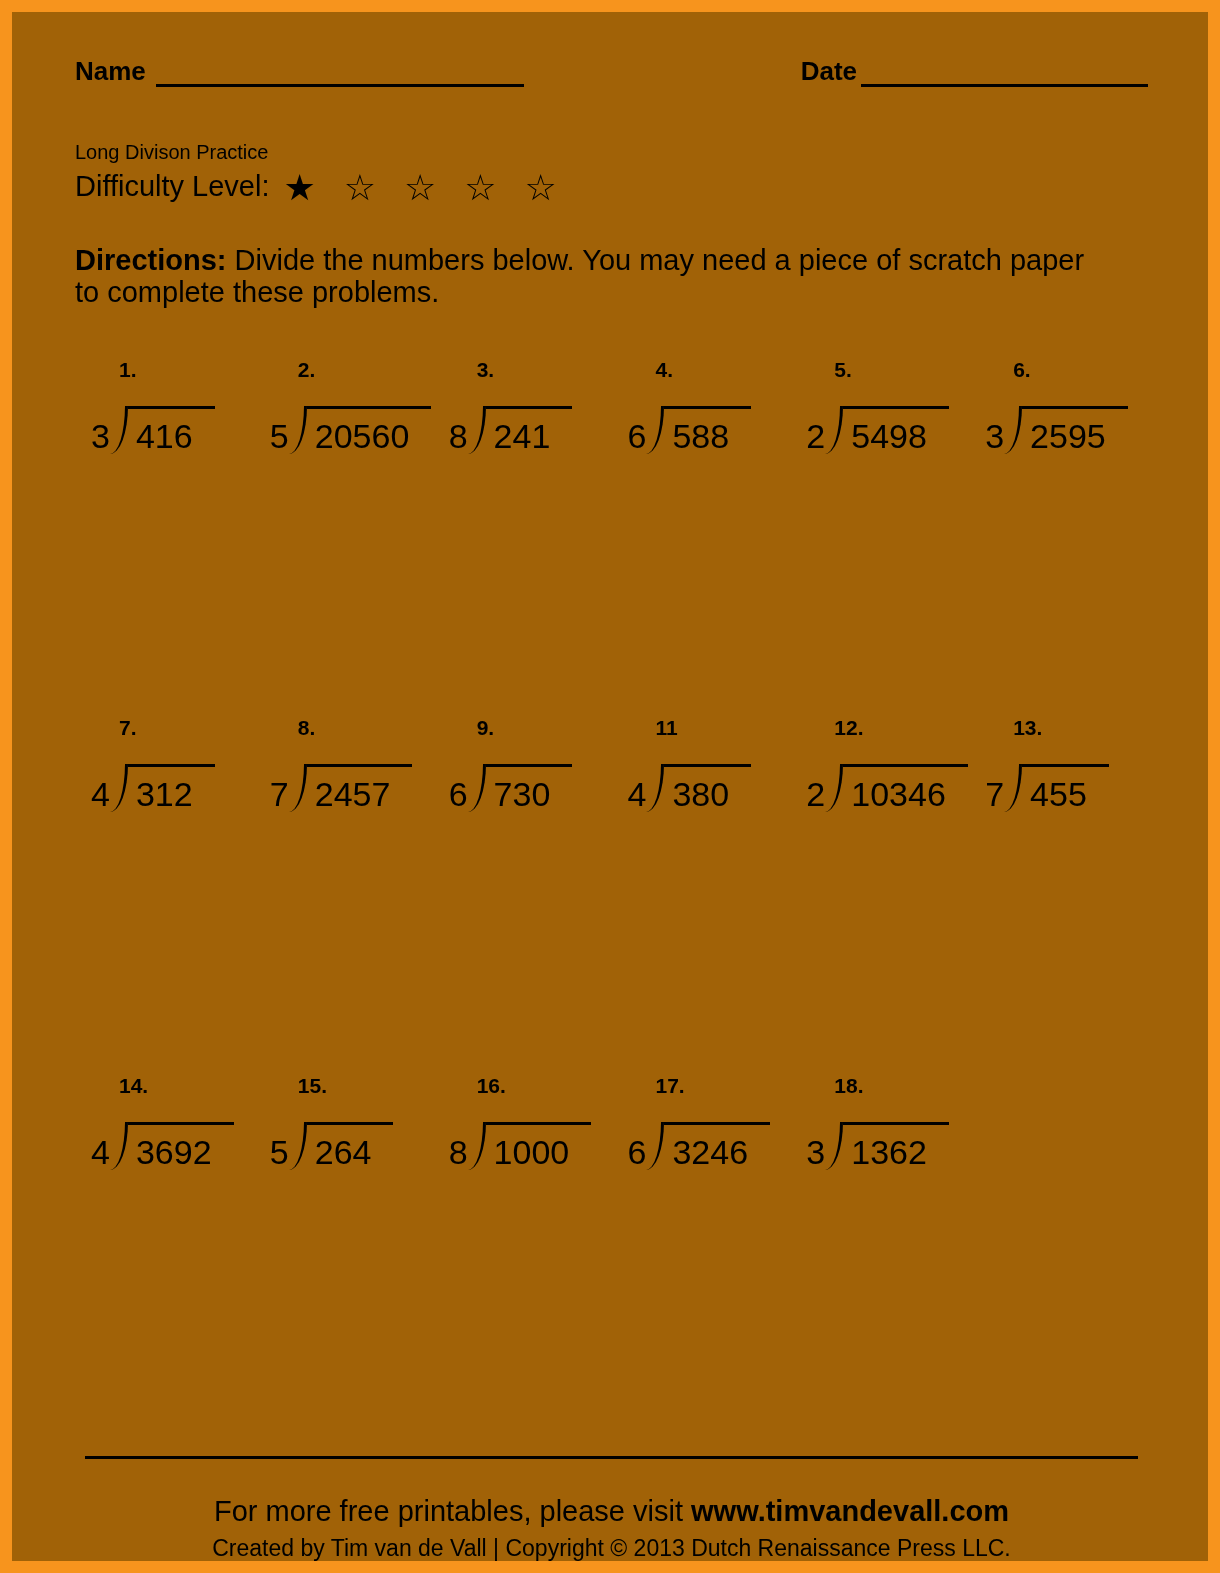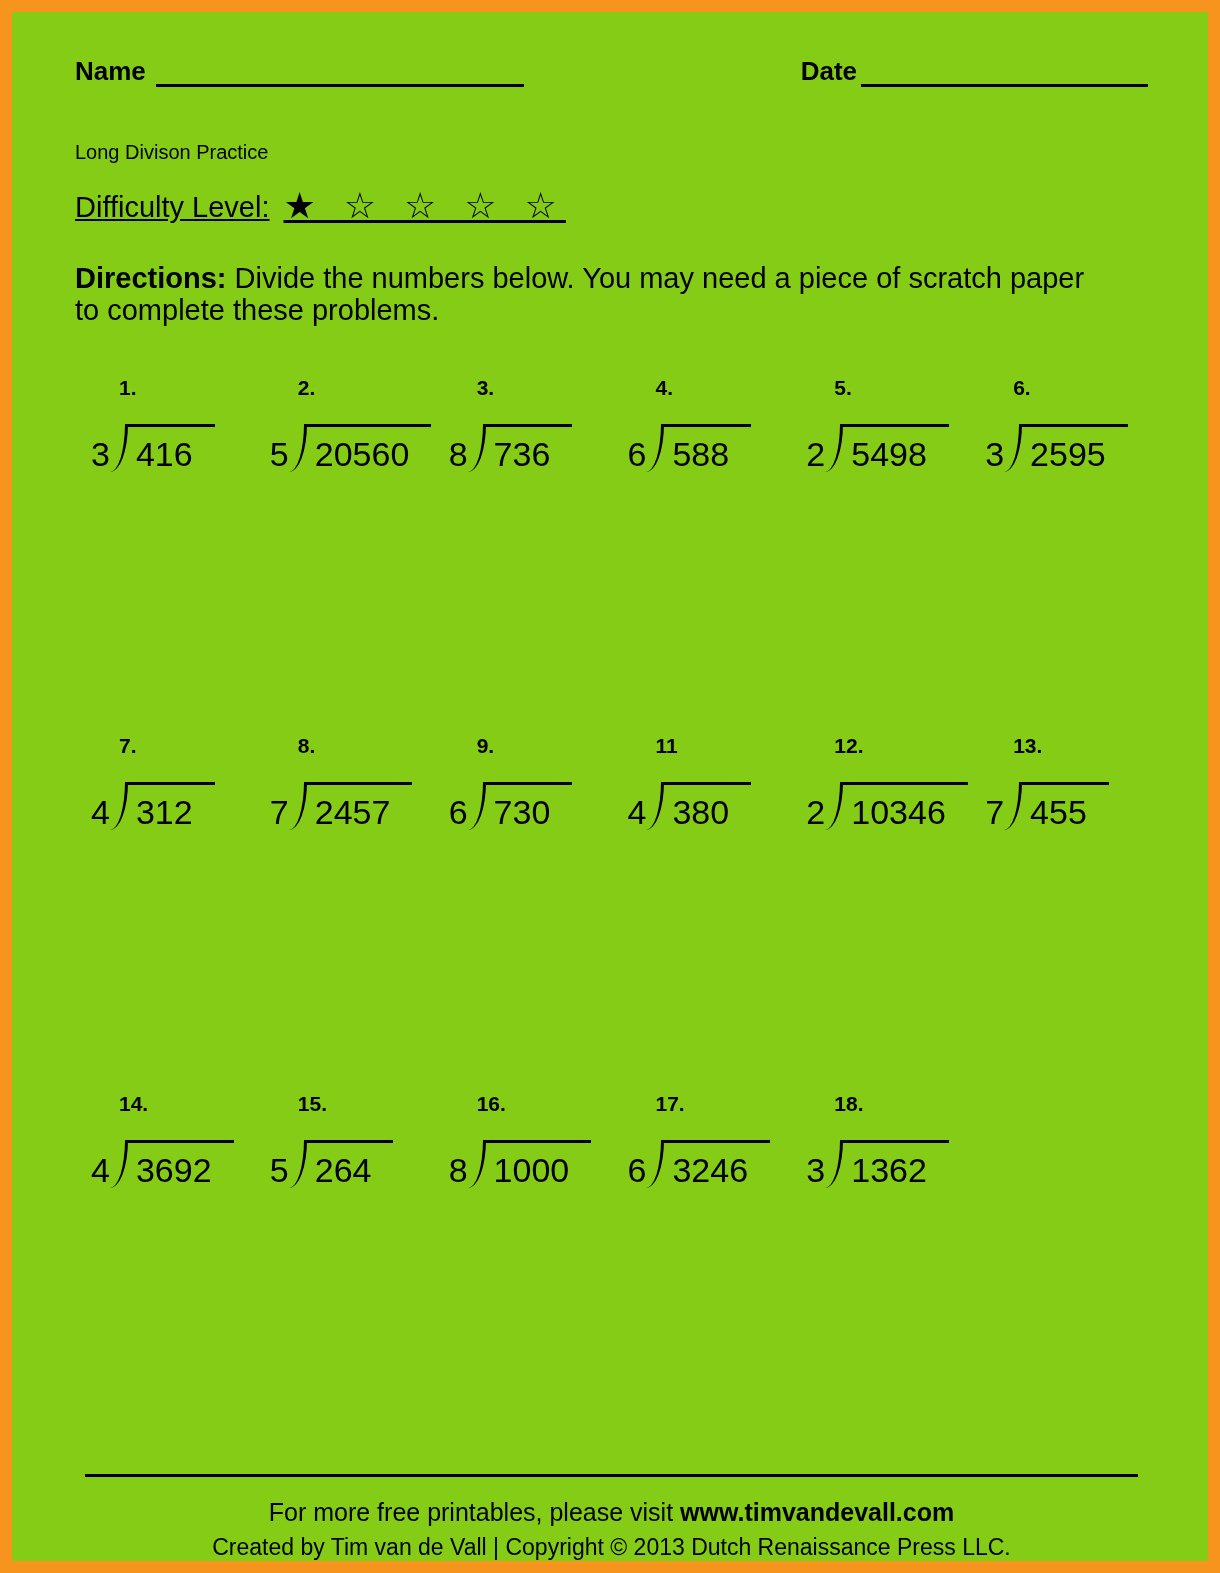--- a/index.html
+++ b/index.html
@@ -5,38 +5,38 @@
   html, body { margin: 0; padding: 0; background: #ffffff; }
   body {
     width: 1220px; height: 1573px;
     font-family: "Liberation Sans", sans-serif;
     color: #000;
   }
   .page {
     box-sizing: border-box;
     width: 1220px; height: 1573px;
     border: 12px solid #F7941D;
-    background: #84cc16;
+    background: #a16207;
     padding: 44px 60px 0 63px;
     overflow: hidden;
   }
 
   
   .name-date-row {
     display: flex; justify-content: space-between; align-items: flex-end;
     font-weight: bold; font-size: 26px;
   }
   .field-group { display: flex; align-items: flex-end; }
   .fill-line { display: inline-block; border-bottom: 3px solid #000; height: 1em; }
   .name-line { width: 368px; margin-left: 10px; }
   .date-line { width: 287px; margin-left: 4px; }
 
   
   .title { font-size: 20px; font-weight: normal; margin: 54px 0 0 0; }
-  .difficulty { font-size: 29px; margin-top: 24px; display: flex; align-items: flex-end; text-decoration: underline; }
+  .difficulty { font-size: 29px; margin-top: 6px; display: flex; align-items: flex-start; }
   .stars { font-size: 36px; letter-spacing: 9px; margin-left: 14px; line-height: 1; white-space: nowrap; }
 
   
   .directions { font-size: 29px; line-height: 32px; margin: 38px 0 0 0; max-width: 1020px; }
   .directions b { font-weight: bold; }
 
   
   .grid {
     display: grid;
     grid-template-columns: repeat(6, 1fr);
@@ -57,21 +57,21 @@
     border-bottom-right-radius: 100% 100%;
   }
   .dividend {
     border-top: 3px solid #000;
     padding: 10px 22px 0 8px;
     height: -moz-fit-content; height: fit-content;
   }
 
   
   .footer-rule { border: none; border-top: 3px solid #000; margin: 24px 10px 0 10px; }
-  .footer1 { text-align: center; font-size: 25px; margin: 21px 0 0 0; }
+  .footer1 { text-align: center; font-size: 29px; margin: 36px 0 0 0; }
   .footer1 b { font-weight: bold; }
   .footer2 { text-align: center; font-size: 23px; margin: 7px 0 0 0; }
 </style>
 </head>
 <body>
 
 <div class="page">
 
   <div class="name-date-row">
     <div class="field-group">
@@ -113,21 +113,21 @@
       <span class="paren"></span>
       <span class="dividend">20560</span>
     </div>
   </div>
 
   <div class="cell">
     <div class="plabel">3.</div>
     <div class="expr">
       <span class="divisor">8</span>
       <span class="paren"></span>
-      <span class="dividend">736</span>
+      <span class="dividend">241</span>
     </div>
   </div>
 
   <div class="cell">
     <div class="plabel">4.</div>
     <div class="expr">
       <span class="divisor">6</span>
       <span class="paren"></span>
       <span class="dividend">588</span>
     </div>

